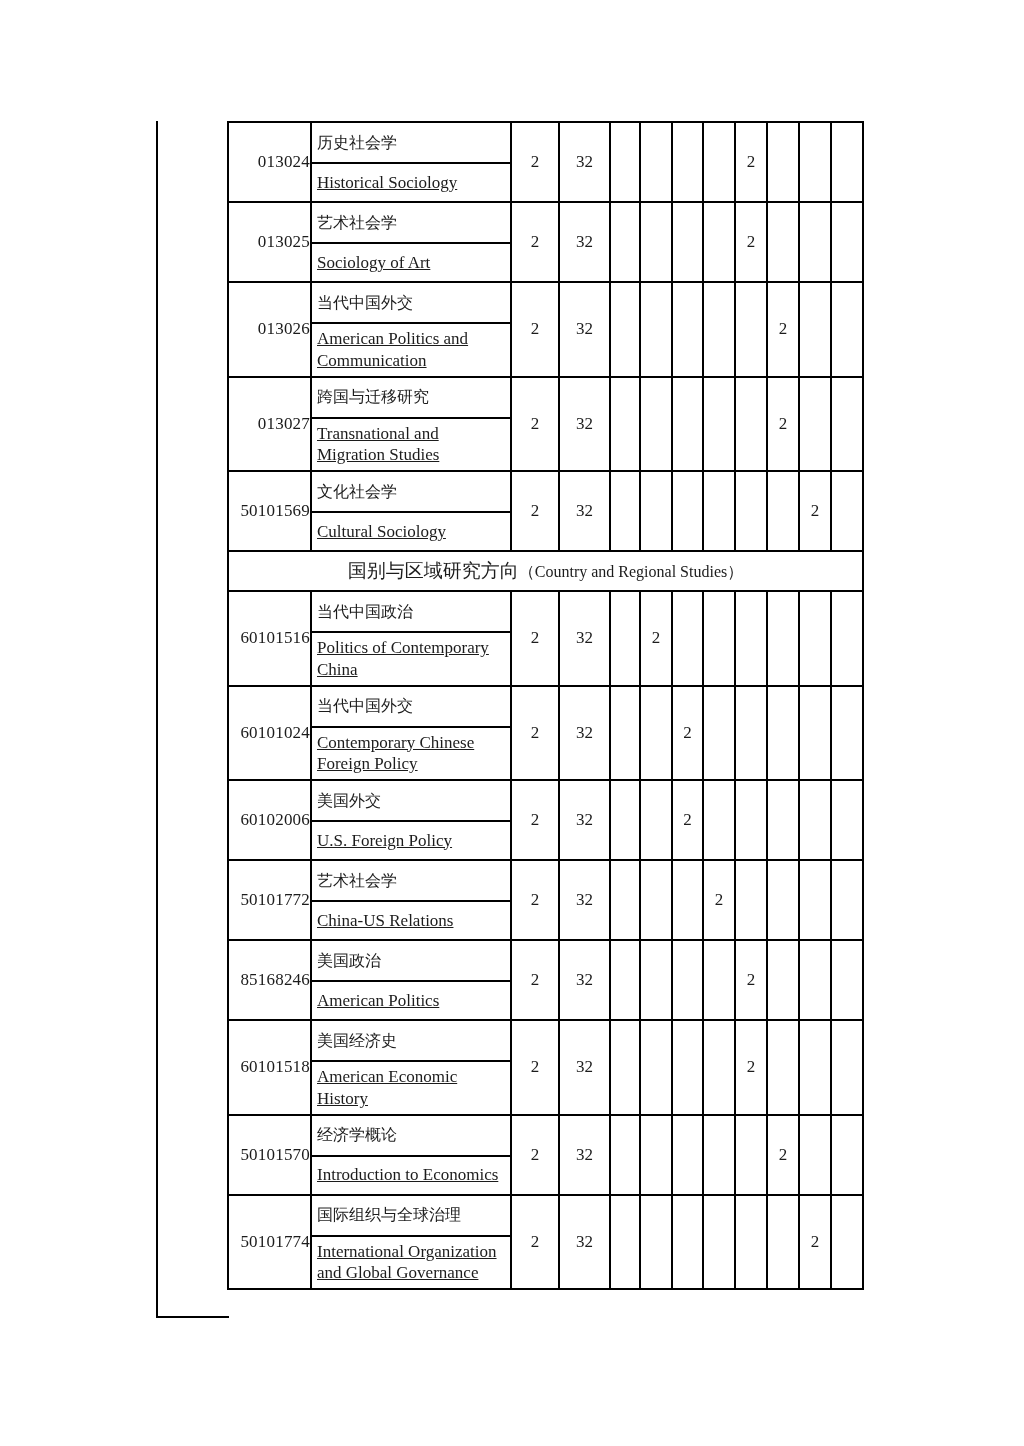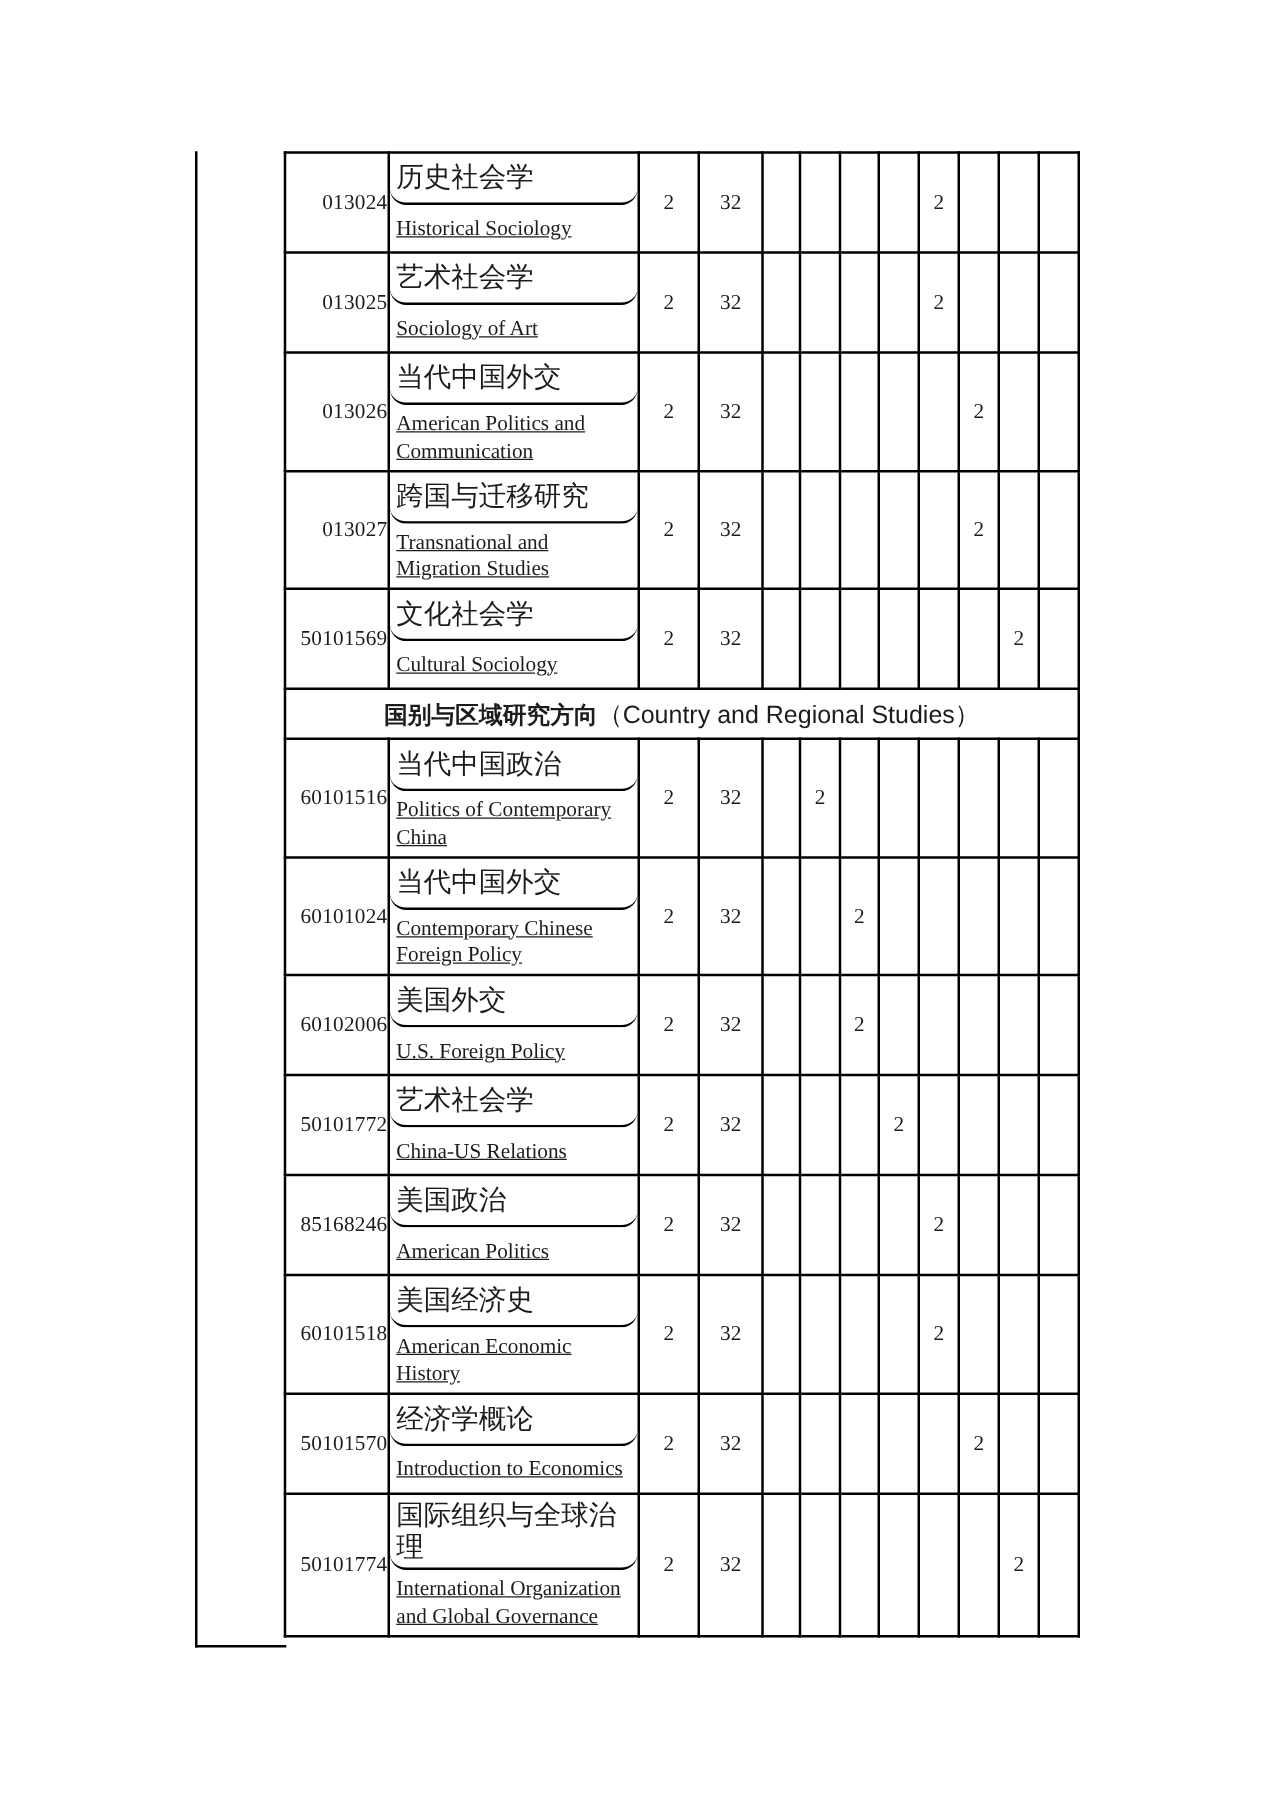--- a/index.html
+++ b/index.html
@@ -43,23 +43,22 @@
     font-size:17px;
     letter-spacing:0.2px;
   }
   td.name{padding:0;}
   .name-zh{
     box-sizing:border-box;
     min-height:41px;
     border-bottom:2px solid var(--border-color);
     display:flex;align-items:center;
     padding:3px 5px;
-    font-size:22px;
+    font-size:16px;
     line-height:1.2;
-    border-radius:13px;
   }
   .name-en{
     box-sizing:border-box;
     min-height:37px;
     display:flex;align-items:center;
     padding:4px 5px;
     font-size:17px;
     line-height:1.28;
     text-decoration:underline;
   }
@@ -68,27 +67,27 @@
     font-size:17px;
   }
   tr.section-row td.section{
     height:34px;
     text-align:center;
     vertical-align:middle;
     font-size:18px;
     padding:2px 0;
   }
   .section-zh{
-    font-weight:bold;
+    font-weight:normal;
     font-family:"Liberation Sans","DejaVu Sans",sans-serif;
     font-size:19px;
   }
   .section-en{
-    font-size:20px;
-    font-family:Liberation Sans, sans-serif;
+    font-size:16px;
+    font-family:Liberation Serif, serif;
   }
 </style>
 </head>
 <body>
 
 <div class="page">
   <div class="stub-cell"></div>
   <table class="course-table">
     <colgroup>
       <col style="width:83px">

